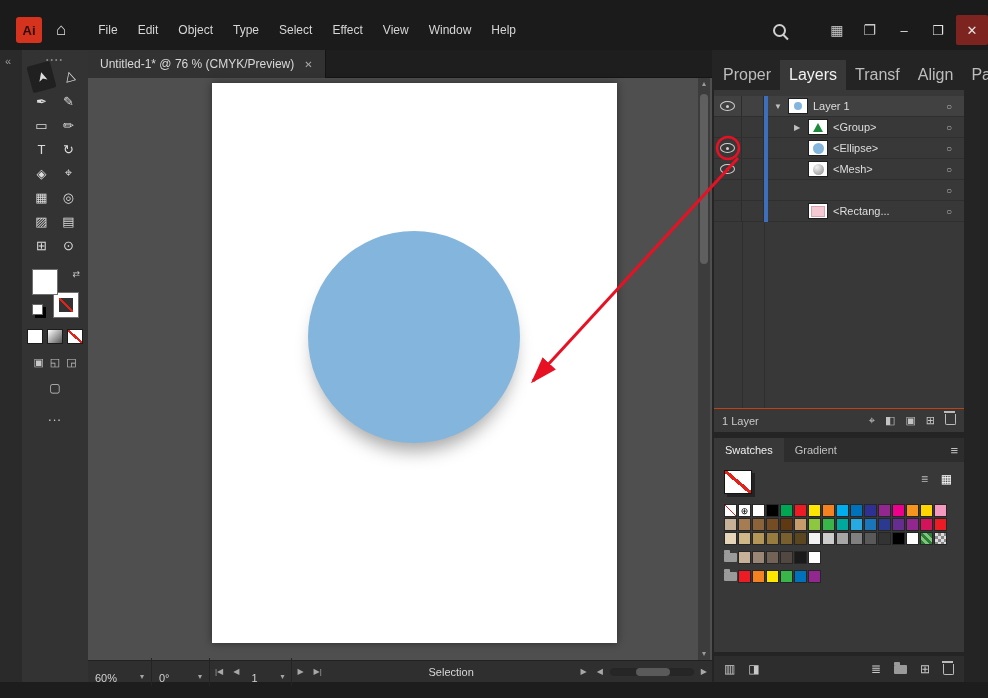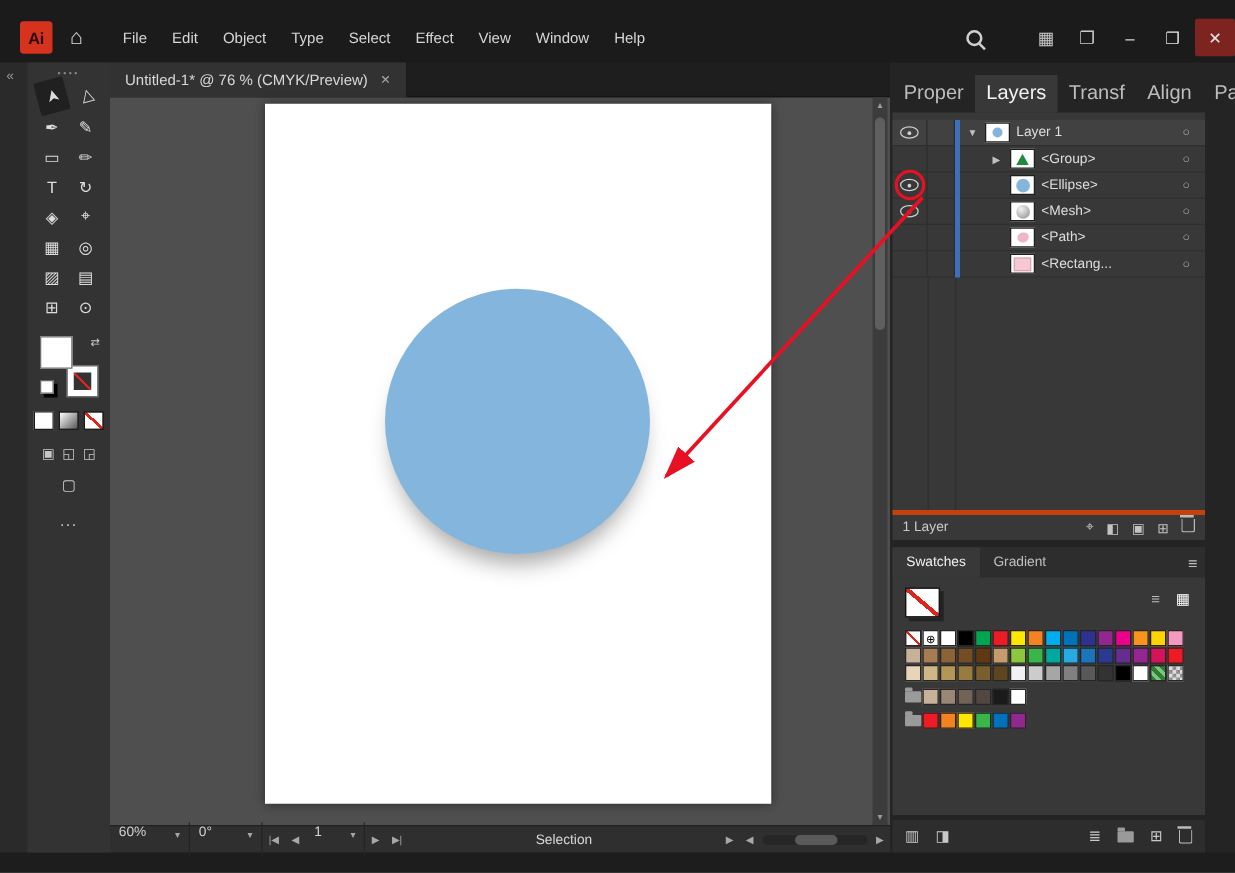--- a/index.html
+++ b/index.html
@@ -68,21 +68,21 @@
   .vscroll{position:absolute;right:2px;top:0;width:12px;height:582px;background:#3c3c3c;
            display:flex;flex-direction:column;align-items:center}
   .vscroll .vs-up,.vscroll .vs-down{font-size:8px;color:#9a9a9a;line-height:12px}
   .vs-thumb{width:8px;height:170px;background:#5f5f5f;border-radius:4px;margin-top:4px}
   .vs-down{margin-top:auto}
 
   
   .statusbar{position:absolute;left:88px;top:660px;width:624px;height:22px;background:#2f2f2f;
              border-top:1px solid #212121;display:flex;align-items:center;font-size:11px;
              box-sizing:border-box;color:#d2d2d2}
-  .sb-box{display:flex;align-items:flex-end;justify-content:space-between;height:100%;
+  .sb-box{display:flex;align-items:flex-start;justify-content:space-between;height:100%;
           padding:14px 7px;border-right:1px solid #242424;box-sizing:border-box}
   .sb-zoom{width:64px}.sb-rot{width:58px}.sb-ab{width:48px}
   .chev{font-size:8px;color:#a5a5a5;margin-left:6px}
   .sb-nav{padding:0 5px;font-size:8px;color:#a8a8a8}
   .sb-status{flex:1;text-align:center;color:#d8d8d8}
   .htrack{width:84px;height:8px;background:#262626;border-radius:4px;margin:0 2px}
   .hthumb{width:34px;height:8px;background:#5a5a5a;border-radius:4px;margin-left:26px}
 
   
   .right{position:absolute;left:712px;top:50px;width:276px;height:632px;background:#242424}
@@ -114,21 +114,21 @@
   .th-layer::after{content:"";width:8px;height:8px;border-radius:50%;background:#84b5dc}
   .th-group::after{content:"";border-left:5px solid transparent;border-right:5px solid transparent;
                    border-bottom:9px solid #1f8a3d}
   .th-ellipse::after{content:"";width:11px;height:11px;border-radius:50%;background:#84b5dc}
   .th-mesh::after{content:"";width:11px;height:11px;border-radius:50%;
                   background:radial-gradient(circle at 35% 30%,#f2f2f2,#8a8a8a)}
   .th-path::after{content:"";width:9px;height:8px;border-radius:50% 40% 55% 45%;background:#efb6c8}
   .th-rect::after{content:"";width:12px;height:9px;background:#f4c9d4;border:1px solid #daa4b2}
   .lname{font-size:11px;color:#dedede;white-space:nowrap;overflow:hidden}
   .target{margin-left:auto;margin-right:12px;font-size:10px;color:#b5b5b5;flex:none}
-  .lfooter{position:absolute;left:0;right:0;bottom:0;height:24px;border-top:4px solid #c2410c;
+  .lfooter{position:absolute;left:0;right:0;bottom:0;height:24px;border-top:1px solid #c2410c;
            display:flex;align-items:center;padding:0 8px;box-sizing:border-box}
   .lf-label{font-size:11px;color:#c9c9c9}
   .lf-icons{margin-left:auto;display:flex;gap:10px;align-items:center;font-size:11px;color:#c3c3c3}
 
   .swatches-panel{position:absolute;left:2px;top:388px;width:250px;height:214px;background:#383838}
   .sw-tabs{height:24px;background:#2d2d2d;display:flex;align-items:stretch}
   .swtab{padding:0 11px;display:flex;align-items:center;font-size:11px;color:#c0c0c0}
   .swtab.active{background:#383838;color:#f0f0f0}
   .sw-body{position:relative;height:190px}
   .sw-proxy{position:absolute;left:10px;top:8px;width:26px;height:22px;border:1px solid #141414;
@@ -342,24 +342,20 @@
         <span class="lcontent pl3">
           <span class="thumb th-mesh"></span>
           <span class="lname">&lt;Mesh&gt;</span>
         </span>
         <span class="target">○</span>
       </div>
 
       <div class="lrow">
         <span class="cell-eye"></span>
         <span class="cell-lock"></span>
-        <span class="lcontent pl3">
-          <span class="thumb th-path"></span>
-          <span class="lname">&lt;Path&gt;</span>
-        </span>
         <span class="target">○</span>
       </div>
 
       <div class="lrow">
         <span class="cell-eye"></span>
         <span class="cell-lock"></span>
         <span class="lcontent pl3">
           <span class="thumb th-rect"></span>
           <span class="lname">&lt;Rectang...</span>
         </span>

